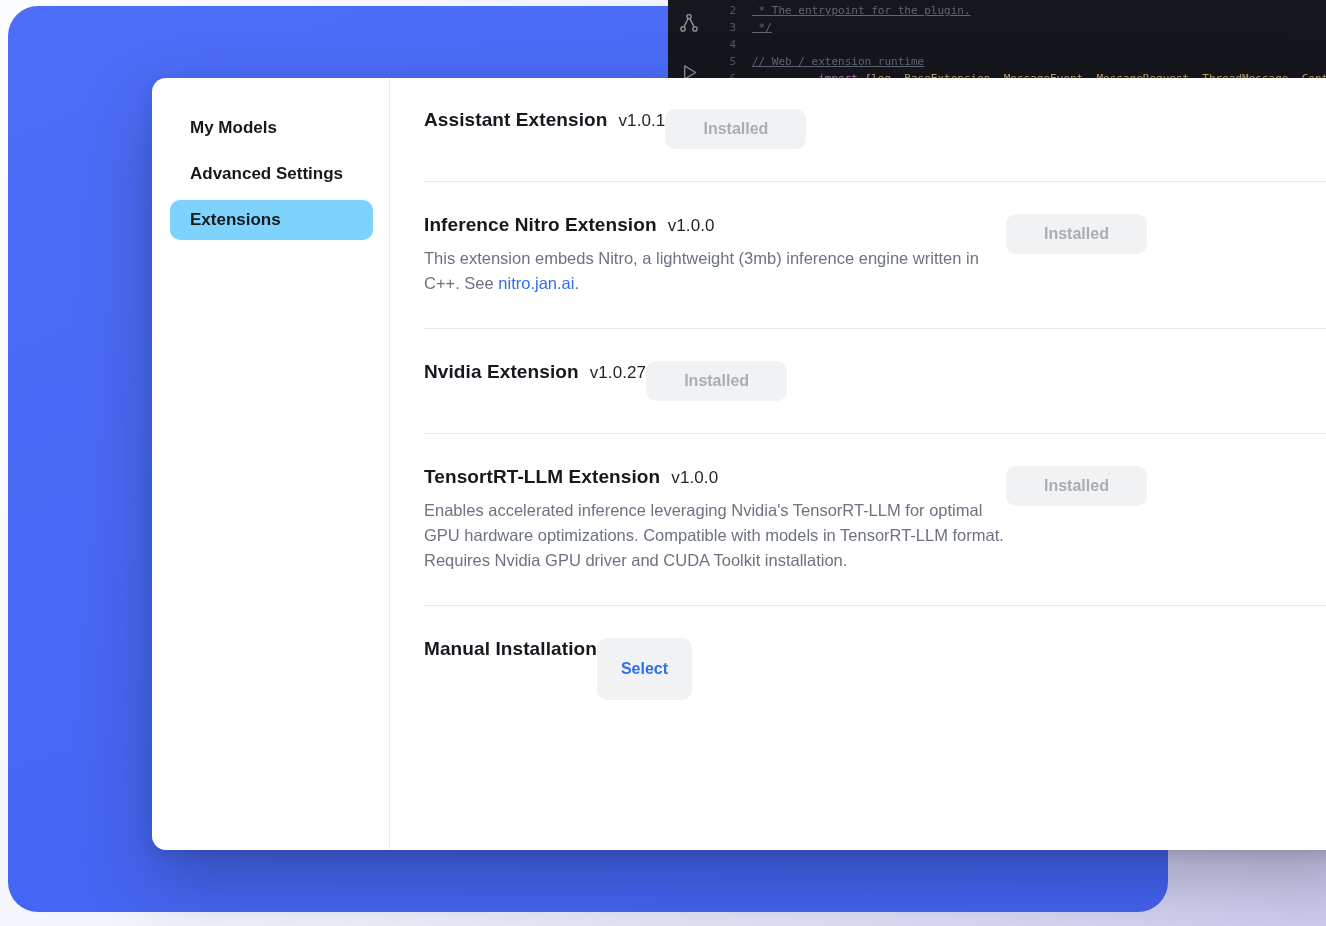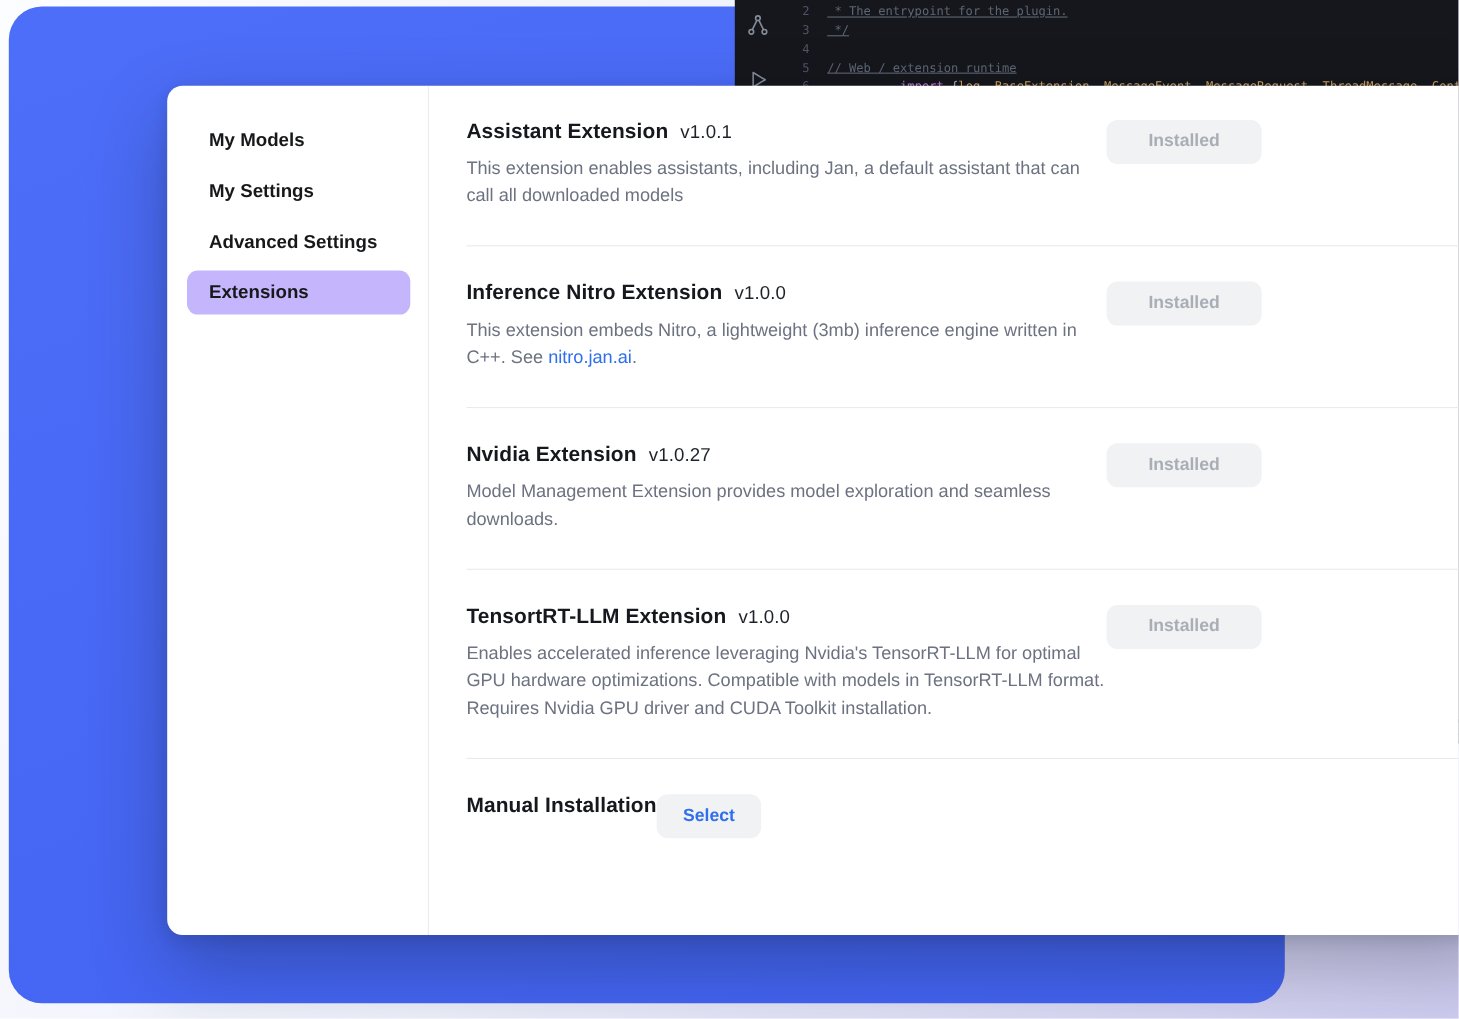--- a/index.html
+++ b/index.html
@@ -58,35 +58,35 @@
   }
   .sidebar {
     width:238px; flex:none; border-right:1px solid #ececf0;
     padding:30px 16px 0 18px;
   }
   .nav-item {
     font-weight:700; font-size:17px; color:#17181a;
     padding:10px 20px; border-radius:10px; margin-bottom:6px; cursor:pointer;
     white-space:nowrap;
   }
-  .nav-item.active { background:#c4b5fd; }
+  .nav-item.active { background:#7dd3fc; }
 
   .content { flex:1; padding:31px 30px 0 34px; overflow:hidden; }
   .ext-row { display:flex; align-items:flex-start; }
   .ext-info { max-width:582px; }
   .ext-title { font-size:19px; font-weight:700; color:#16181d; letter-spacing:.1px; }
   .ver { font-size:17px; font-weight:400; color:#1f2329; margin-left:11px; }
   .ext-desc { margin-top:10px; font-size:16.5px; line-height:25px; color:#6c7280; }
   .link { color:#2f6eec; cursor:pointer; }
   .btn {
     background:#f1f2f4; border:none; border-radius:10px;
     padding:11px 38px; font-size:16px; font-weight:600; color:#a9aeb6;
     font-family:inherit; flex:none; cursor:default;
   }
-  .btn.select { color:#2f6eec; padding:11px 24px; cursor:pointer; }
+  .btn.select { color:#2f6eec; padding:22px 24px; cursor:pointer; }
   .divider { border:none; border-top:1px solid #e9eaee; margin:32px 0; }
 </style>
 </head>
 <body>
 
 <div class="stage">
 
   <div class="blue-panel"></div>
 
   <div class="editor">
@@ -140,33 +140,31 @@
       <div class="status-inner">
         <span class="status-left">go</span>
         <span class="status-chip">Screen Reader Optimize</span>
       </div>
     </div>
   </div>
 
   <div class="modal">
     <aside class="sidebar">
       <div class="nav-item">My Models</div>
-      <div class="nav-item">My Settings</div>
       <div class="nav-item">Advanced Settings</div>
       <div class="nav-item active">Extensions</div>
     </aside>
 
     <main class="content">
 
       <div class="ext-row">
         <div class="ext-info">
           <div class="ext-title">
             <span>Assistant Extension</span><span class="ver">v1.0.1</span>
           </div>
-          <div class="ext-desc">This extension enables assistants, including Jan, a default assistant that can call all downloaded models</div>
         </div>
         <button class="btn">Installed</button>
       </div>
       <hr class="divider">
 
       <div class="ext-row">
         <div class="ext-info">
           <div class="ext-title">
             <span>Inference Nitro Extension</span><span class="ver">v1.0.0</span>
           </div>
@@ -176,21 +174,20 @@
         </div>
         <button class="btn">Installed</button>
       </div>
       <hr class="divider">
 
       <div class="ext-row">
         <div class="ext-info">
           <div class="ext-title">
             <span>Nvidia Extension</span><span class="ver">v1.0.27</span>
           </div>
-          <div class="ext-desc">Model Management Extension provides model exploration and seamless downloads.</div>
         </div>
         <button class="btn">Installed</button>
       </div>
       <hr class="divider">
 
       <div class="ext-row">
         <div class="ext-info">
           <div class="ext-title">
             <span>TensortRT-LLM Extension</span><span class="ver">v1.0.0</span>
           </div>

